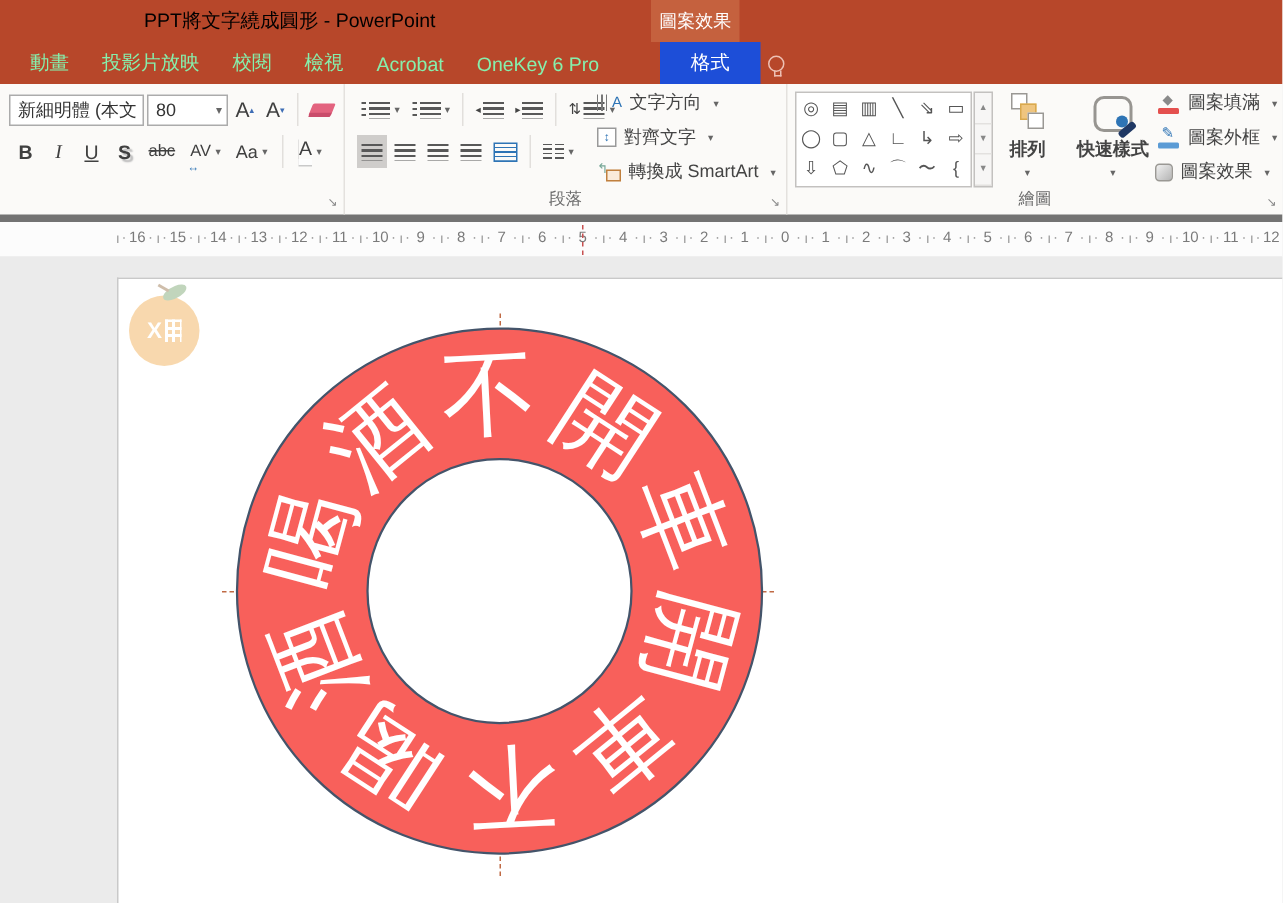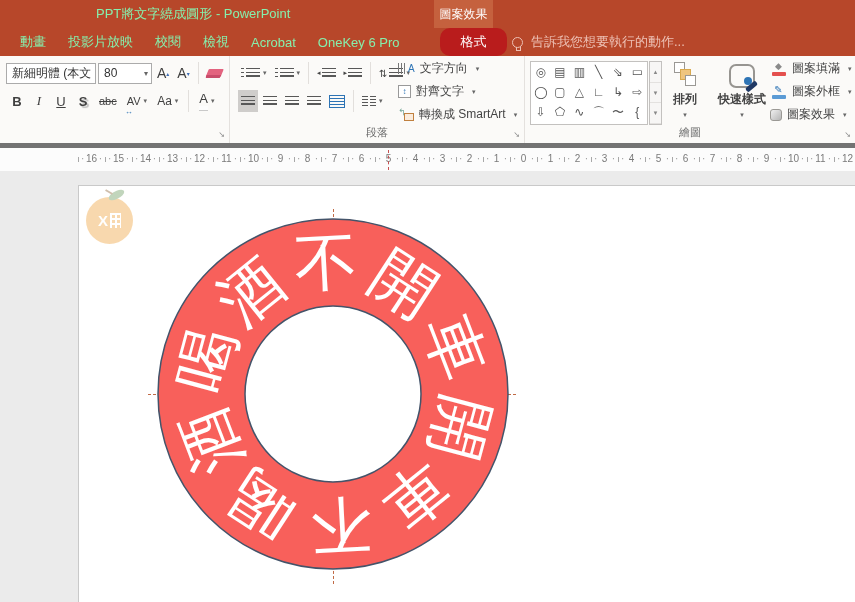--- a/index.html
+++ b/index.html
@@ -1,30 +1,30 @@
 <!DOCTYPE html>
 <html><head>
 <meta charset="utf-8">
 <style>
   * { margin:0; padding:0; box-sizing:border-box; }
   html,body { width:855px; height:602px; overflow:hidden; }
   body { font-family:"Liberation Sans","DejaVu Sans",sans-serif; background:#EBEBEB; }
 
   
   .titlebar { height:28px; background:#B7472A; position:relative; display:flex; align-items:center; }
-  .title-text { color:#86efac; font-size:13px; margin-left:96px; white-space:nowrap; }
+  .title-text { color:#000000; font-size:13px; margin-left:96px; white-space:nowrap; }
   .ctx-header { position:absolute; left:434px; top:0; width:59px; height:28px; background:#C5613E;
                 color:#fff; font-size:12px; display:flex; align-items:center; justify-content:center; }
 
   
   .tabrow { height:28px; background:#B7472A; position:relative; display:flex; align-items:stretch; }
   .tabs { display:flex; margin-left:9px; }
   .tabs span { color:#86efac; font-size:13px; padding:0 11px; display:flex; align-items:center; white-space:nowrap; cursor:default; }
-  .tab-format { position:absolute; left:440px; top:0; width:67px; height:28px; background:#b91c1c;
-                color:#fff; font-size:13px; display:flex; align-items:center; justify-content:center;border-radius:10px; }
+  .tab-format { position:absolute; left:440px; top:0; width:67px; height:28px; background:#1d4ed8;
+                color:#fff; font-size:13px; display:flex; align-items:center; justify-content:center; }
   .tellme { position:absolute; left:512px; top:0; height:28px; display:flex; align-items:center; gap:8px;
             color:#EDC0B4; font-size:13px; }
   .bulb { width:11px; height:11px; border:1px solid #EDC0B4; border-radius:50%; position:relative; }
   .bulb::after { content:""; position:absolute; left:3px; bottom:-4px; width:3px; height:3px; border:1px solid #EDC0B4; border-top:none; }
 
   
   .ribbon { height:92px; background:#FBFAF8; border-bottom:5px solid #737373; position:relative; display:flex; }
   .group { position:relative; height:100%; border-right:1px solid #E4E1DE; }
   .group-label { position:absolute; bottom:3px; left:0; right:0; text-align:center; font-size:11px; color:#6B6B6B; }
   .launcher { position:absolute; right:4px; bottom:4px; font-size:8px; color:#8A8A8A; cursor:default; }
@@ -146,21 +146,20 @@
       <span>動畫</span>
       <span>投影片放映</span>
       <span>校閱</span>
       <span>檢視</span>
       <span>Acrobat</span>
       <span>OneKey 6 Pro</span>
     </div>
   <div class="tab-format">格式</div>
   <div class="tellme">
     <span class="bulb"></span>
-    <span>告訴我您想要執行的動作...</span>
   </div>
 </div>
 
 <div class="ribbon">
 
   <div class="group g-font">
     <div class="row1">
       <div class="combo c-name">新細明體 (本文</div>
       <div class="combo c-size">80</div>
       <span class="btn bigA">A</span>

